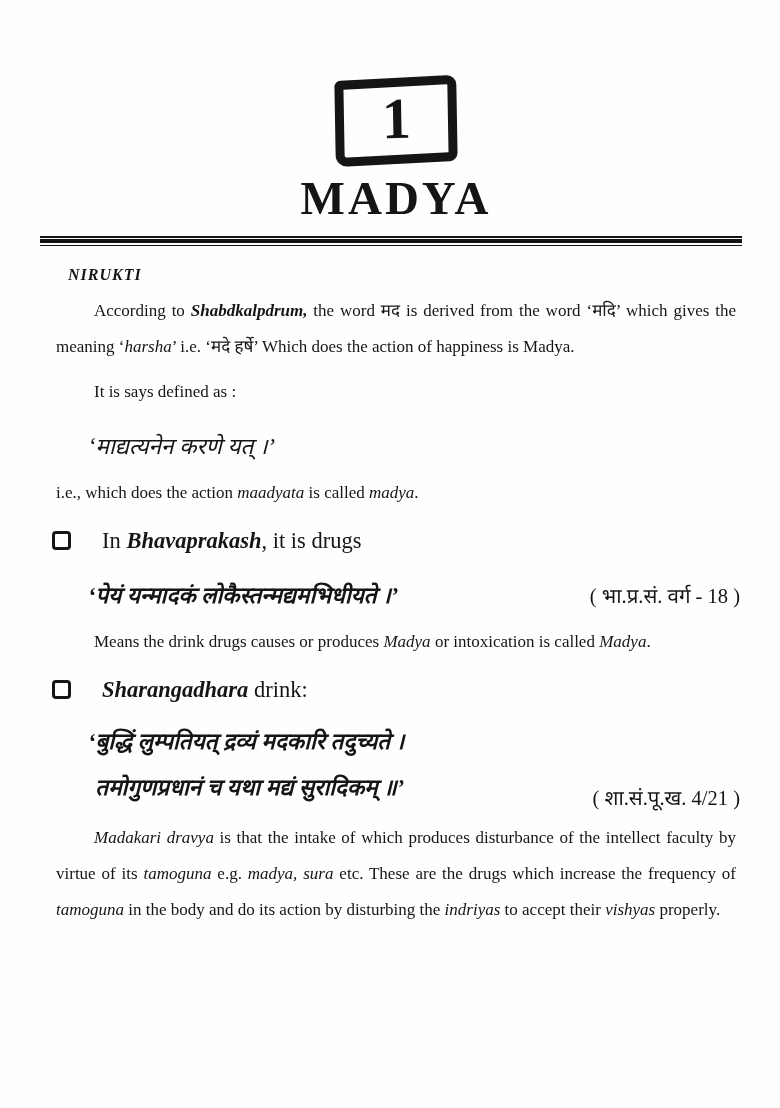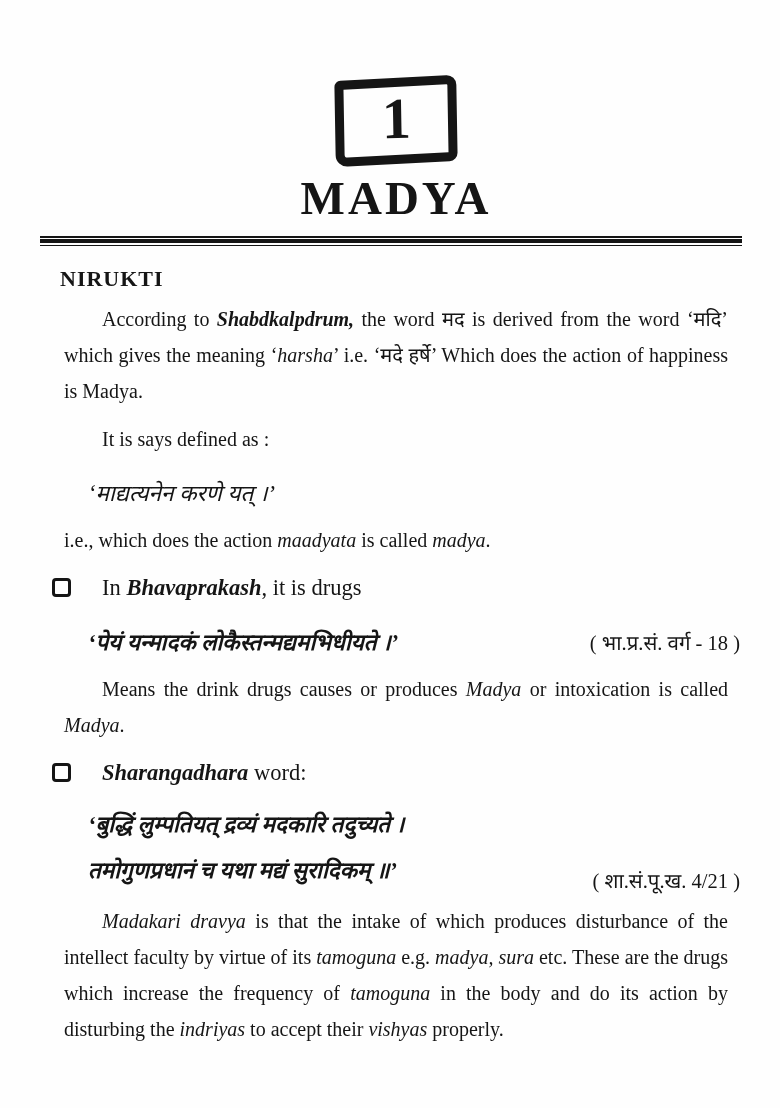--- a/index.html
+++ b/index.html
@@ -68,30 +68,31 @@
     content: "";
     position: absolute;
     left: 0; right: 0;
     top: 1px;
     height: 3.5px;
     background: #151515;
   }
 
   
   .section-heading {
-    margin: 20px 0 0 8px;
-    font-size: 22px;
+    margin: 20px 0 0 16px;
+    font-size: 16px;
     font-weight: bold;
+    font-style: italic;
     letter-spacing: 1px;
   }
 
   
   .body {
-    margin: 12px;
-    font-size: 20px;
+    margin: 4px;
+    font-size: 17px;
     line-height: 36px;
     margin-top: 9px;
   }
   .justify { text-align: justify; }
   .indent { text-indent: 38px; }
 
   .i  { font-style: italic; }
   .bi { font-style: italic; font-weight: bold; }
   .dev { font-family: "Liberation Serif", serif; }
 
@@ -121,21 +122,21 @@
     justify-content: space-between;
     align-items: baseline;
     margin-top: 18px;
     padding-left: 36px;
   }
   .quote-line {
     font-size: 22.5px;
     line-height: 38px;
   }
   .q-italic { font-style: italic; }
-  .q-bold-italic { font-style: italic; font-weight: bold; }
+  .q-bold-italic { font-style: italic; font-weight: bold; text-align: right; }
   .citation {
     font-size: 20.5px;
     white-space: nowrap;
     padding-left: 12px;
   }
 
   .verse-block {
     display: flex;
     justify-content: space-between;
     align-items: flex-end;
@@ -178,21 +179,21 @@
 
   <div class="quote-row">
     <span class="quote-line q-bold-italic dev">‘पेयं यन्मादकं लोकैस्तन्मद्यमभिधीयते ।’</span>
     <span class="citation dev">( भा.प्र.सं. वर्ग - 18 )</span>
   </div>
 
   <p class="body justify indent"><span>Means the drink drugs causes or produces </span><span class="i">Madya</span><span> or intoxication is called </span><span class="i">Madya</span><span>.</span></p>
 
   <div class="bullet-row">
     <span class="bullet-square"></span>
-    <span class="bullet-text"><span class="bi">Sharangadhara</span><span> word:</span></span>
+    <span class="bullet-text"><span class="bi">Sharangadhara</span><span> drink:</span></span>
   </div>
 
   <div class="verse-block">
     <div class="verse-lines">
       <div class="quote-line q-bold-italic dev">‘बुद्धिं लुम्पतियत् द्रव्यं मदकारि तदुच्यते ।</div>
       <div class="quote-line q-bold-italic dev">तमोगुणप्रधानं च यथा मद्यं सुरादिकम् ॥’</div>
     </div>
     <span class="citation dev">( शा.सं.पू.ख. 4/21 )</span>
   </div>
 

